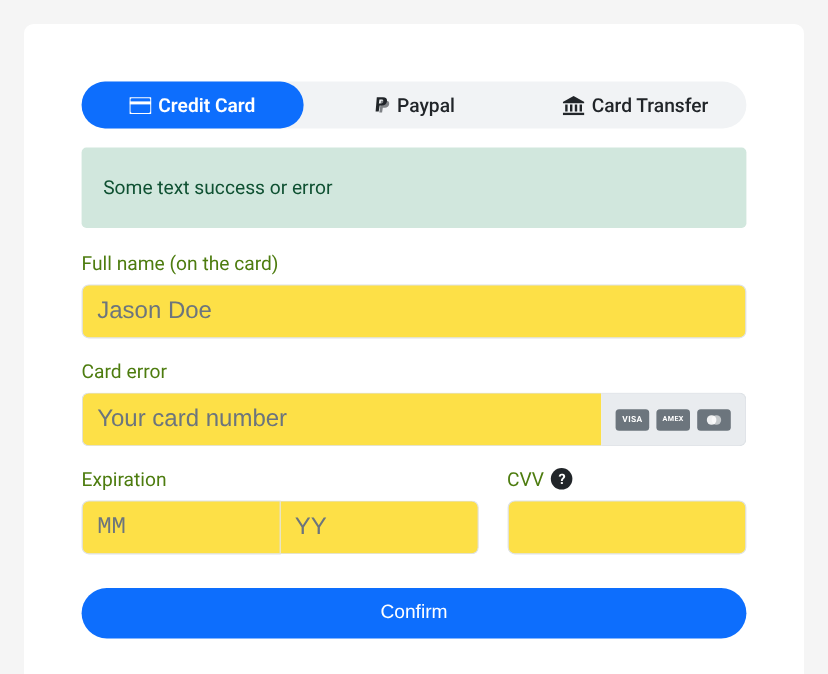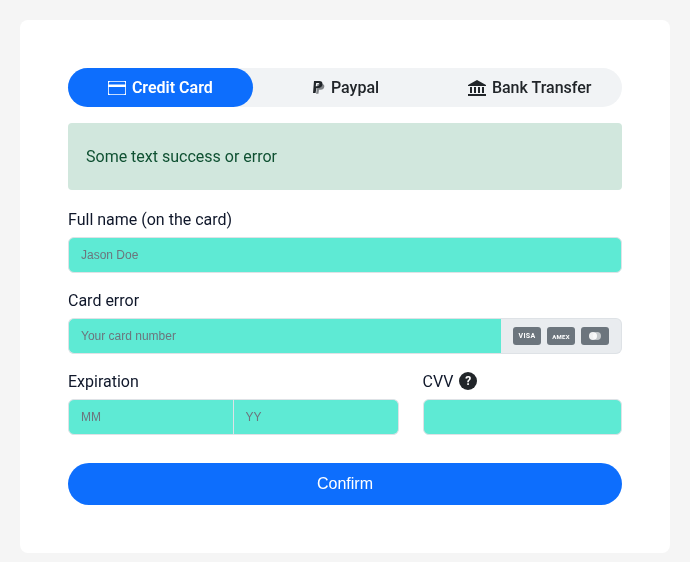--- a/index.html
+++ b/index.html
@@ -44,30 +44,30 @@
   background: #d1e7dd;
   color: #0f5132;
   padding: 24px 18px;
   border-radius: 4px;
   margin-bottom: 20px;
 }
 .form-group { margin-bottom: 18px; }
 label {
   display: block;
   margin-bottom: 8px;
-  color: #0f172a;
+  color: #4d7c0f;
 }
 .label-row { display:flex; align-items:flex-start; gap:6px; }
 .form-control {
   width: 100%;
   padding: 10px 12px;
-  font-size: 12px;
+  font-size: 20px;
   border: 1px solid #dee2e6;
   border-radius: 6px;
-  background: #5eead4;
+  background: #fde047;
   color: #212529;
 }
 .form-control::placeholder { color: #6c757d; }
 .input-group { display: flex; }
 .input-group .form-control {
   border-top-right-radius: 0;
   border-bottom-right-radius: 0;
   border-right: none;
 }
 .input-group-text {
@@ -96,20 +96,21 @@
 }
 .cc-badge.amex { font-size: 6px; }
 .cc-badge svg { display:block; }
 .row { display: flex; gap: 24px; }
 .col { flex: 1; }
 .col-5 { flex: 0 0 36%; }
 .exp-group { display: flex; }
 .exp-group .form-control:first-child {
   border-top-right-radius: 0;
   border-bottom-right-radius: 0;
+  font-family: Liberation Mono, monospace;
 }
 .exp-group .form-control:last-child {
   border-top-left-radius: 0;
   border-bottom-left-radius: 0;
   border-left: none;
 }
 .btn-primary {
   width: 100%;
   padding: 12px;
   font-size: 16px;
@@ -156,21 +157,21 @@
           </svg>
       </span>
       <span>Paypal</span>
     </div>
     <div class="tab">
       <span class="icon">
         <svg width="18" height="16" viewBox="0 0 18 16" fill="currentColor">
             <path d="M9 0L0 5v1h18V5L9 0zM2 7v6h2V7H2zm4 0v6h2V7H6zm4 0v6h2V7h-2zm4 0v6h2V7h-2zM0 14v2h18v-2H0z"></path>
           </svg>
       </span>
-      <span>Bank Transfer</span>
+      <span>Card Transfer</span>
     </div>
   </div>
 
   <div class="alert">
     <span>Some text success or error</span>
   </div>
 
   <div class="form-group">
     <label>Full name (on the card)</label>
     <input type="text" class="form-control" placeholder="Jason Doe" style="">

